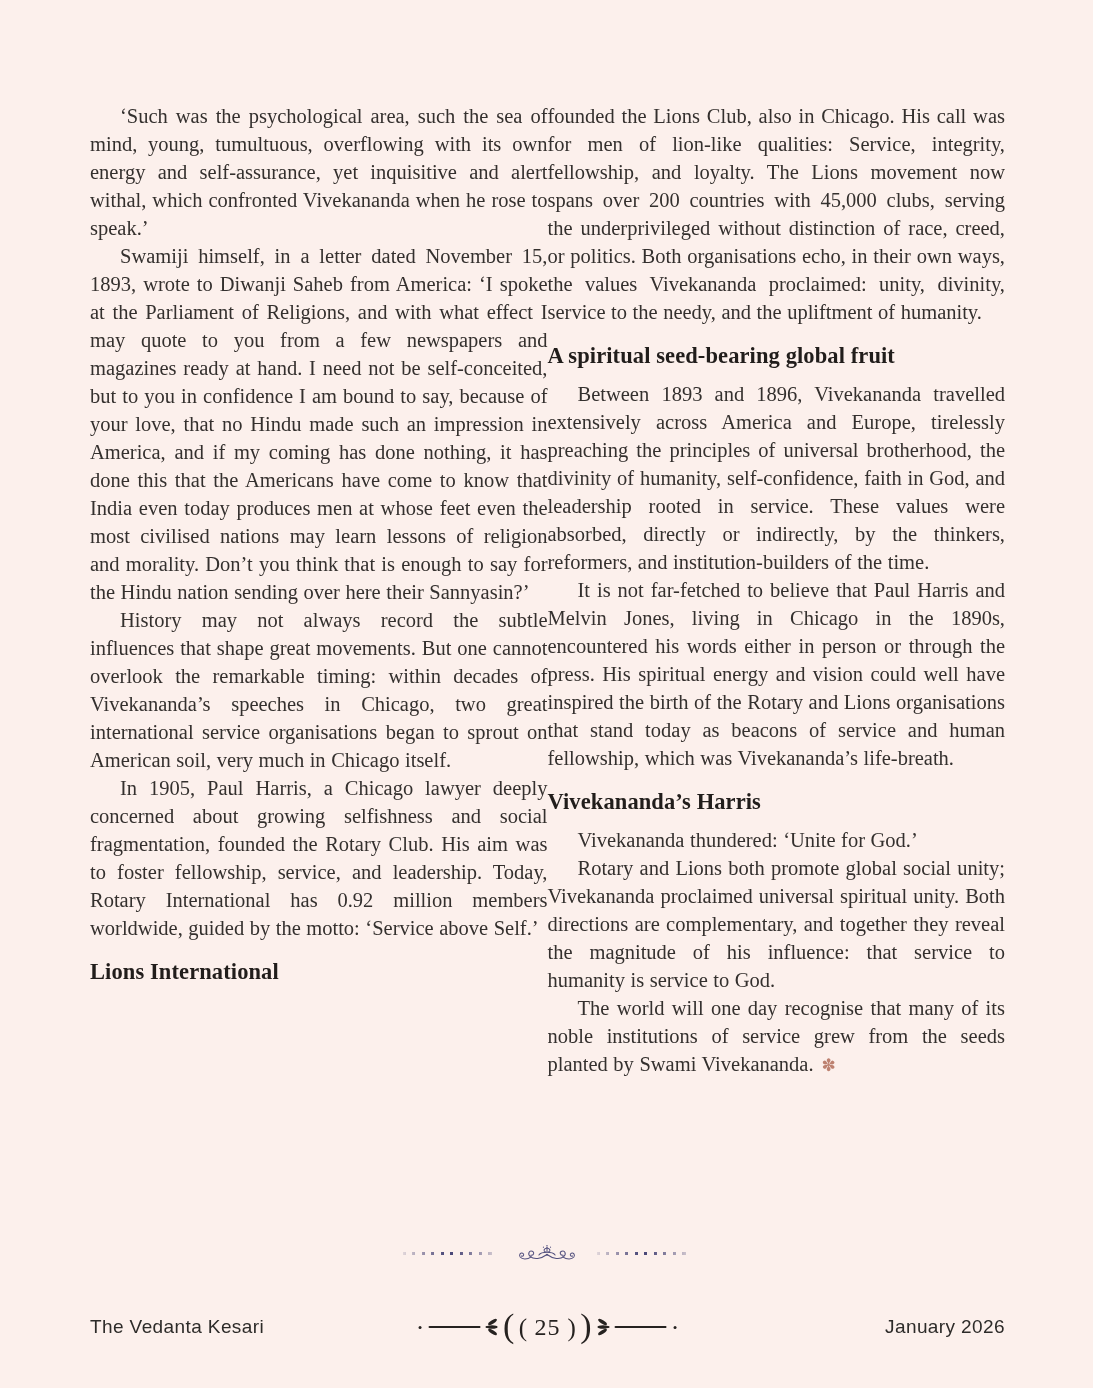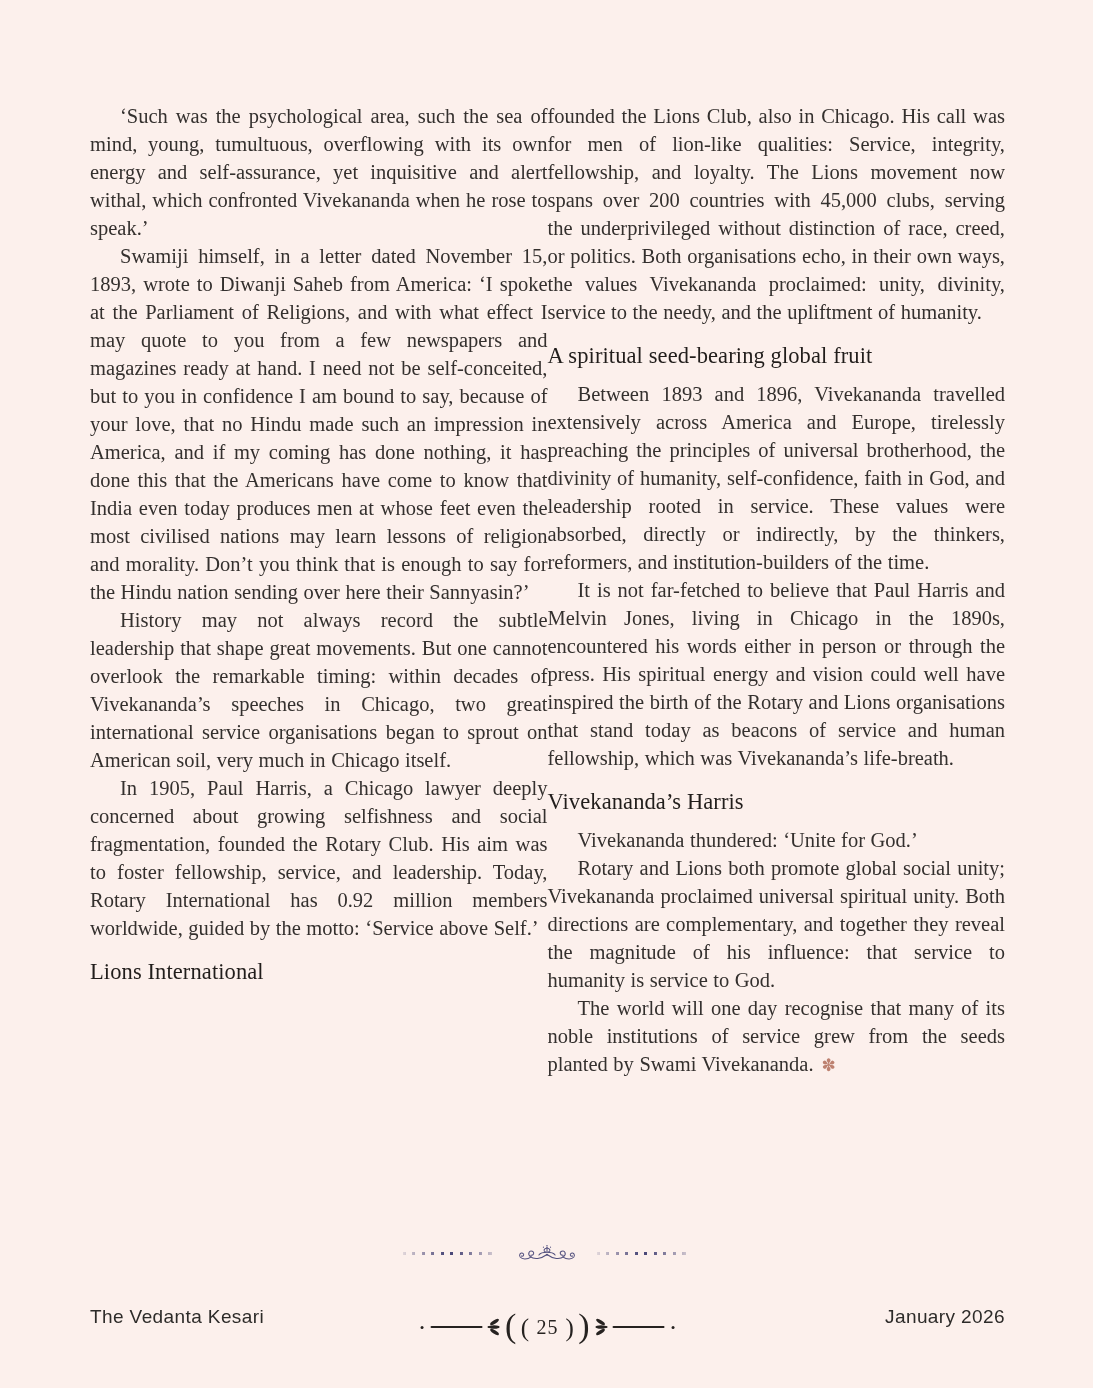--- a/index.html
+++ b/index.html
@@ -18,21 +18,21 @@
     margin:0;
     font-size:20.5px;line-height:28px;
     text-align:justify;
     hyphens:auto;-webkit-hyphens:auto;
     word-spacing:0.02em;
   }
   .para.indent{text-indent:30px;}
   .heading{
     margin:17px 0 11px 0;
     font-size:22.5px;line-height:26px;
-    font-weight:normal;color:#211d1b;
+    font-weight:bold;color:#211d1b;
     letter-spacing:0.1px;
   }
   .end-mark{
     color:#bd8170;font-size:17px;
     font-family:"DejaVu Sans",sans-serif;
     padding-left:8px;
   }
   
   .divider{
     position:absolute;top:1236px;left:0;width:100%;
@@ -40,44 +40,44 @@
   }
   .divider .dots{
     width:94px;height:3px;
     background:repeating-linear-gradient(90deg,#4b4878 0 3px,transparent 3px 9.5px);
     -webkit-mask-image:linear-gradient(90deg,rgba(0,0,0,.15),#000 45%,#000 55%,rgba(0,0,0,.18));
     mask-image:linear-gradient(90deg,rgba(0,0,0,.15),#000 45%,#000 55%,rgba(0,0,0,.18));
   }
   
   .footer{
     position:absolute;top:1306px;left:90px;right:88px;height:42px;
-    display:flex;align-items:flex-start;justify-content:space-between;
+    display:flex;align-items:center;justify-content:space-between;
     font-family:"Liberation Sans","DejaVu Sans",sans-serif;
     font-size:19px;color:#2d2b29;letter-spacing:0.4px;
   }
   .pageno{
     position:absolute;left:50%;top:50%;transform:translate(-50%,-50%);
     display:flex;align-items:center;gap:4px;
     color:#262220;font-family:"Liberation Serif",serif;
   }
   .pageno .tick{width:3px;height:3px;border-radius:50%;background:#262220;margin:0 3px;}
   .pageno .rule{width:52px;height:2px;background:#262220;border-radius:2px;}
   .paren-big{font-size:34px;line-height:1;font-weight:400;transform:translateY(-1px);}
   .paren-small{font-size:25px;line-height:1;}
-  .pn{font-size:20px;line-height:1;padding:0 3px;letter-spacing:1px;}
+  .pn{font-size:24px;line-height:1;padding:0 3px;letter-spacing:1px;}
   .leaves{display:inline-flex;}
 </style>
 </head>
 <body>
 
 <main class="content">
   <section class="col">
     <p class="para indent">‘Such was the psychological area, such the sea of mind, young, tumultuous, overflowing with its own energy and self-assurance, yet inquisitive and alert withal, which confronted Vivekananda when he rose to speak.’</p>
     <p class="para indent">Swamiji himself, in a letter dated November 15, 1893, wrote to Diwanji Saheb from America: ‘I spoke at the Parliament of Religions, and with what effect I may quote to you from a few newspapers and magazines ready at hand. I need not be self-conceited, but to you in confidence I am bound to say, because of your love, that no Hindu made such an impression in America, and if my coming has done nothing, it has done this that the Americans have come to know that India even today produces men at whose feet even the most civilised nations may learn lessons of religion and morality. Don’t you think that is enough to say for the Hindu nation sending over here their Sannyasin?’</p>
-    <p class="para indent">History may not always record the subtle leadership that shape great movements. But one cannot overlook the remarkable timing: within decades of Vivekananda’s speeches in Chicago, two great international service organisations began to sprout on American soil, very much in Chicago itself.</p>
+    <p class="para indent">History may not always record the subtle influences that shape great movements. But one cannot overlook the remarkable timing: within decades of Vivekananda’s speeches in Chicago, two great international service organisations began to sprout on American soil, very much in Chicago itself.</p>
     <p class="para indent">In 1905, Paul Harris, a Chicago lawyer deeply concerned about growing selfishness and social fragmentation, founded the Rotary Club. His aim was to foster fellowship, service, and leadership. Today, Rotary International has 0.92 million members worldwide, guided by the motto: ‘Service above Self.’</p>
     <h2 class="heading">Lions International</h2>
   </section>
 
   <section class="col">
     <p class="para">founded the Lions Club, also in Chicago. His call was for men of lion-like qualities: Service, integrity, fellowship, and loyalty. The Lions movement now spans over 200 countries with 45,000 clubs, serving the underprivileged without distinction of race, creed, or politics. Both organisations echo, in their own ways, the values Vivekananda proclaimed: unity, divinity, service to the needy, and the upliftment of humanity.</p>
     <h2 class="heading">A spiritual seed-bearing global fruit</h2>
     <p class="para indent">Between 1893 and 1896, Vivekananda travelled extensively across America and Europe, tirelessly preaching the principles of universal brotherhood, the divinity of humanity, self-confidence, faith in God, and leadership rooted in service. These values were absorbed, directly or indirectly, by the thinkers, reformers, and institution-builders of the time.</p>
     <p class="para indent">It is not far-fetched to believe that Paul Harris and Melvin Jones, living in Chicago in the 1890s, encountered his words either in person or through the press. His spiritual energy and vision could well have inspired the birth of the Rotary and Lions organisations that stand today as beacons of service and human fellowship, which was Vivekananda’s life-breath.</p>
     <h2 class="heading">Vivekananda’s Harris</h2>

